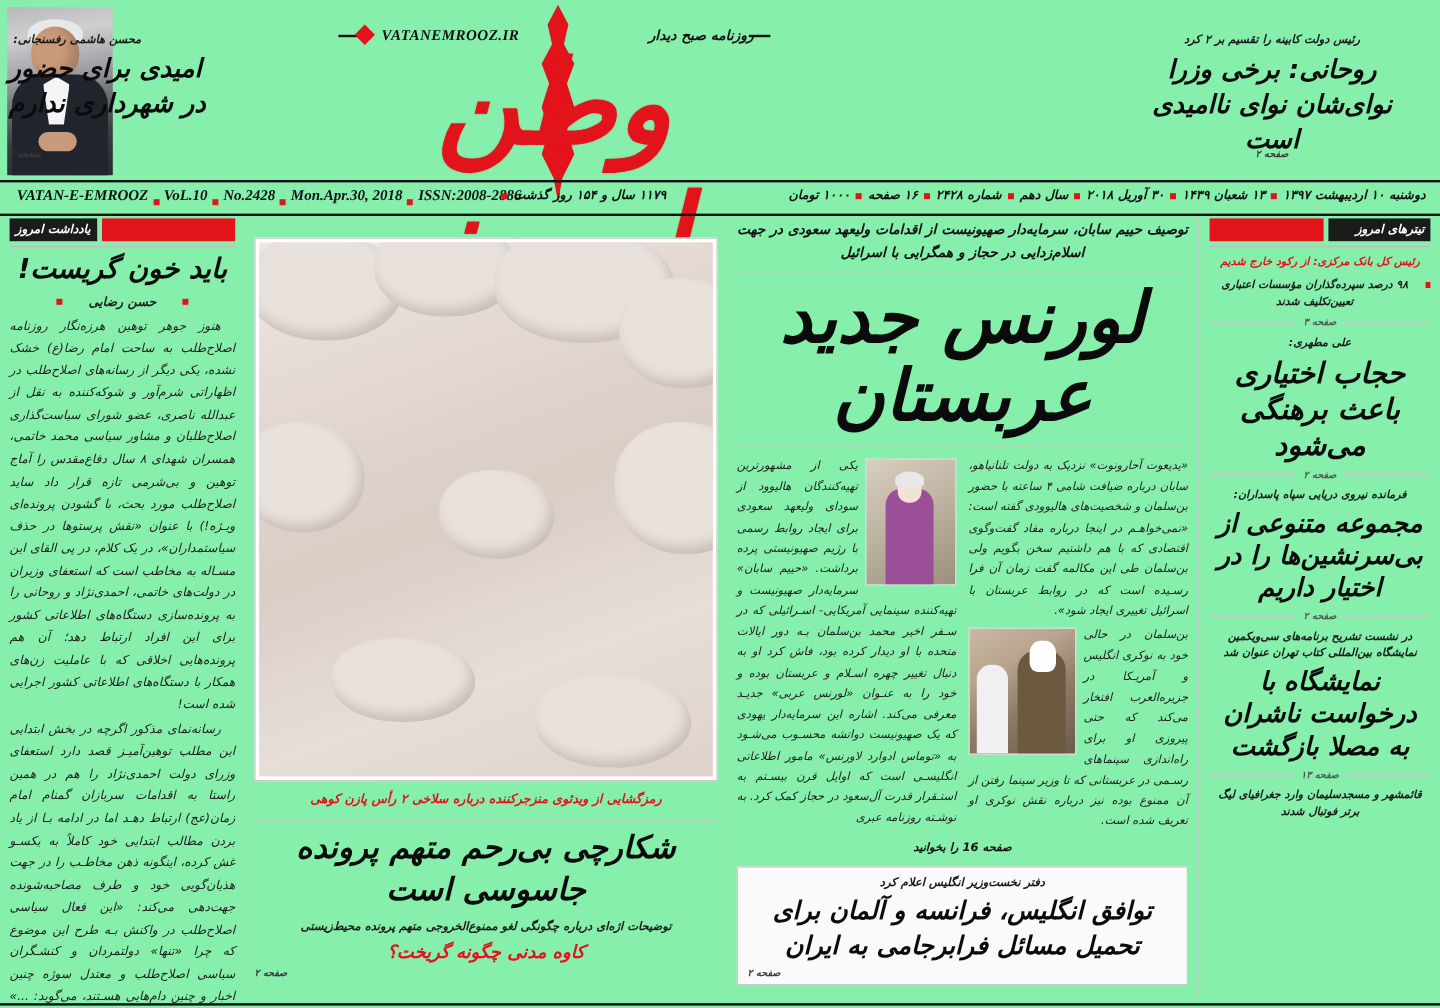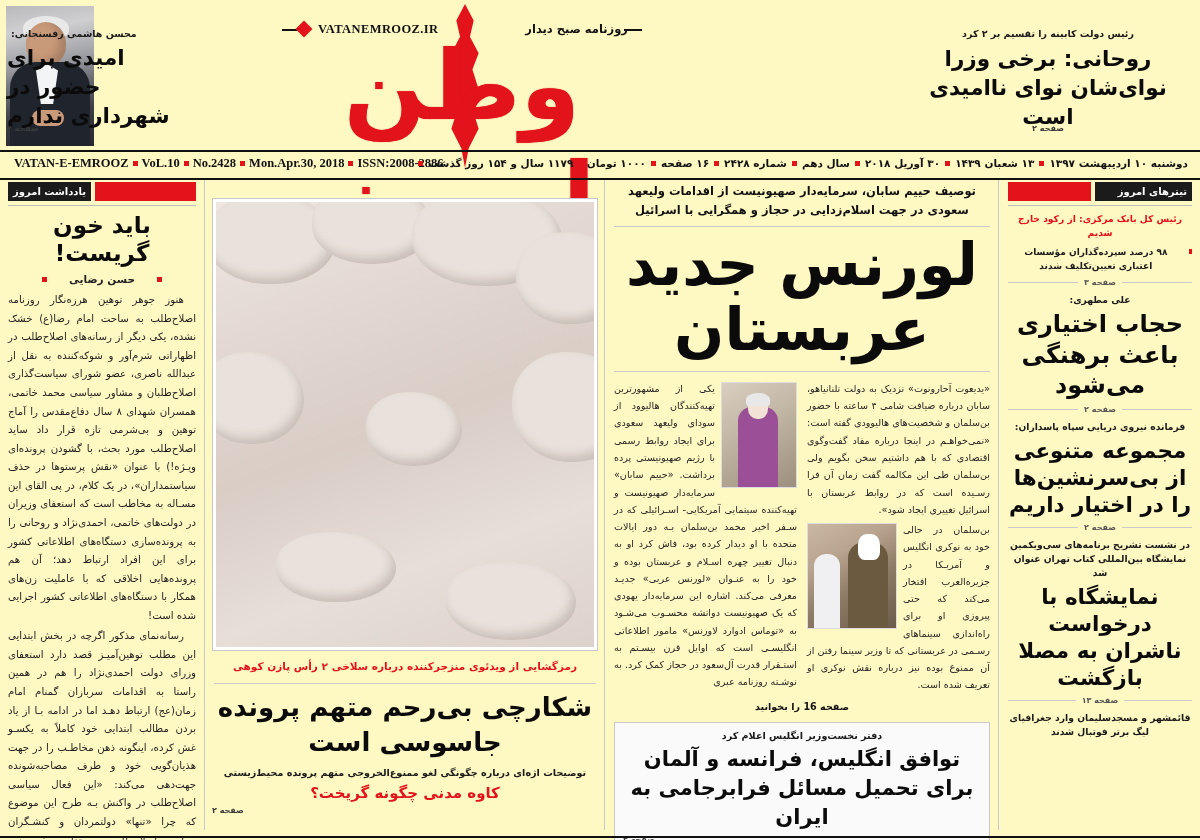--- a/index.html
+++ b/index.html
@@ -4,21 +4,21 @@
 <title>Vatan-e Emrooz Front Page</title>
 <style>
   html,body{margin:0;padding:0;background:#ffffff;}
   body{
     width:1200px;height:840px;overflow:hidden;
     font-family:"DejaVu Sans","Liberation Sans",sans-serif;
     color:#111;
     position:relative;
     direction:rtl;
   }
-  .page{position:relative;width:1200px;height:840px;background:#fef9c3;}
+  .page{position:relative;width:1200px;height:840px;background:#86efac;font-style:italic;}
 
   
   .masthead{position:absolute;left:0;top:0;width:1200px;height:148px;}
 
   
   .promo-left{position:absolute;left:0;top:0;width:285px;height:148px;}
   .promo-photo{position:absolute;left:6px;top:6px;width:88px;height:140px;
     background:linear-gradient(170deg,#b9b9bb 0%,#cfcfd1 18%,#9fa0a5 40%,#6f7176 55%,#3c3e44 75%,#26282d 100%);
     overflow:hidden;}
   .pp-head{position:absolute;left:20px;top:16px;width:40px;height:44px;border-radius:50% 50% 46% 46%;
@@ -45,33 +45,33 @@
   .logo-rule-l{position:absolute;left:0;top:29px;width:16px;height:2px;background:#111;}
   .logo-word{position:absolute;left:0;top:30px;width:360px;height:112px;
     font-size:96px;font-weight:900;color:#e3131b;line-height:112px;text-align:center;
     letter-spacing:-2px;text-shadow:0 0 1px #e3131b;}
   .ornament{position:absolute;left:152px;top:4px;width:62px;height:164px;background:#e3131b;
     clip-path:polygon(50% 0%,64% 10%,58% 20%,72% 30%,62% 40%,72% 52%,62% 64%,72% 76%,56% 88%,50% 100%,44% 88%,28% 76%,38% 64%,28% 52%,38% 40%,28% 30%,42% 20%,36% 10%);}
   .logo-sub{position:absolute;right:14px;top:22px;font-size:11.5px;font-weight:700;color:#111;letter-spacing:1px;}
   .logo-rule-r{position:absolute;right:0;top:29px;width:18px;height:2px;background:#111;}
 
   
-  .promo-right{position:absolute;right:16px;top:0;width:272px;height:148px;}
+  .promo-right{position:absolute;right:4px;top:0;width:272px;height:148px;}
   .pr-kicker{position:absolute;right:10px;top:28px;width:252px;text-align:center;
     font-size:9.5px;font-weight:700;color:#1a1a1a;}
   .pr-head{position:absolute;right:10px;top:44px;width:252px;text-align:center;
     font-size:21.5px;font-weight:900;line-height:1.36;color:#0b0b0b;}
   .pr-page{position:absolute;right:10px;top:124px;width:252px;text-align:center;
     font-size:8px;font-weight:700;color:#3a3a3a;}
 
   
   .datebar{position:absolute;left:0;top:150px;width:1200px;height:26px;
     border-top:2px solid #111;border-bottom:2px solid #111;display:flex;align-items:center;}
   .db-en{position:absolute;left:14px;top:4px;font-family:"Liberation Serif",serif;direction:ltr;
-    font-size:12.5px;font-weight:700;color:#111;display:flex;gap:4px;align-items:center;}
+    font-size:12.5px;font-weight:700;color:#111;display:flex;gap:4px;align-items:flex-end;}
   .db-en .sq{width:5px;height:5px;background:#e3131b;display:inline-block;}
   .db-mid{position:absolute;left:418px;top:5px;font-size:10.5px;font-weight:700;color:#111;
     display:flex;gap:5px;align-items:center;}
   .db-fa{position:absolute;right:12px;top:5px;font-size:10.5px;font-weight:700;color:#111;
     display:flex;gap:5px;align-items:center;}
   .sqr{width:5px;height:5px;background:#e3131b;display:inline-block;}
 
   
   .cols{position:absolute;left:0;top:176px;width:1200px;height:664px;}
 

